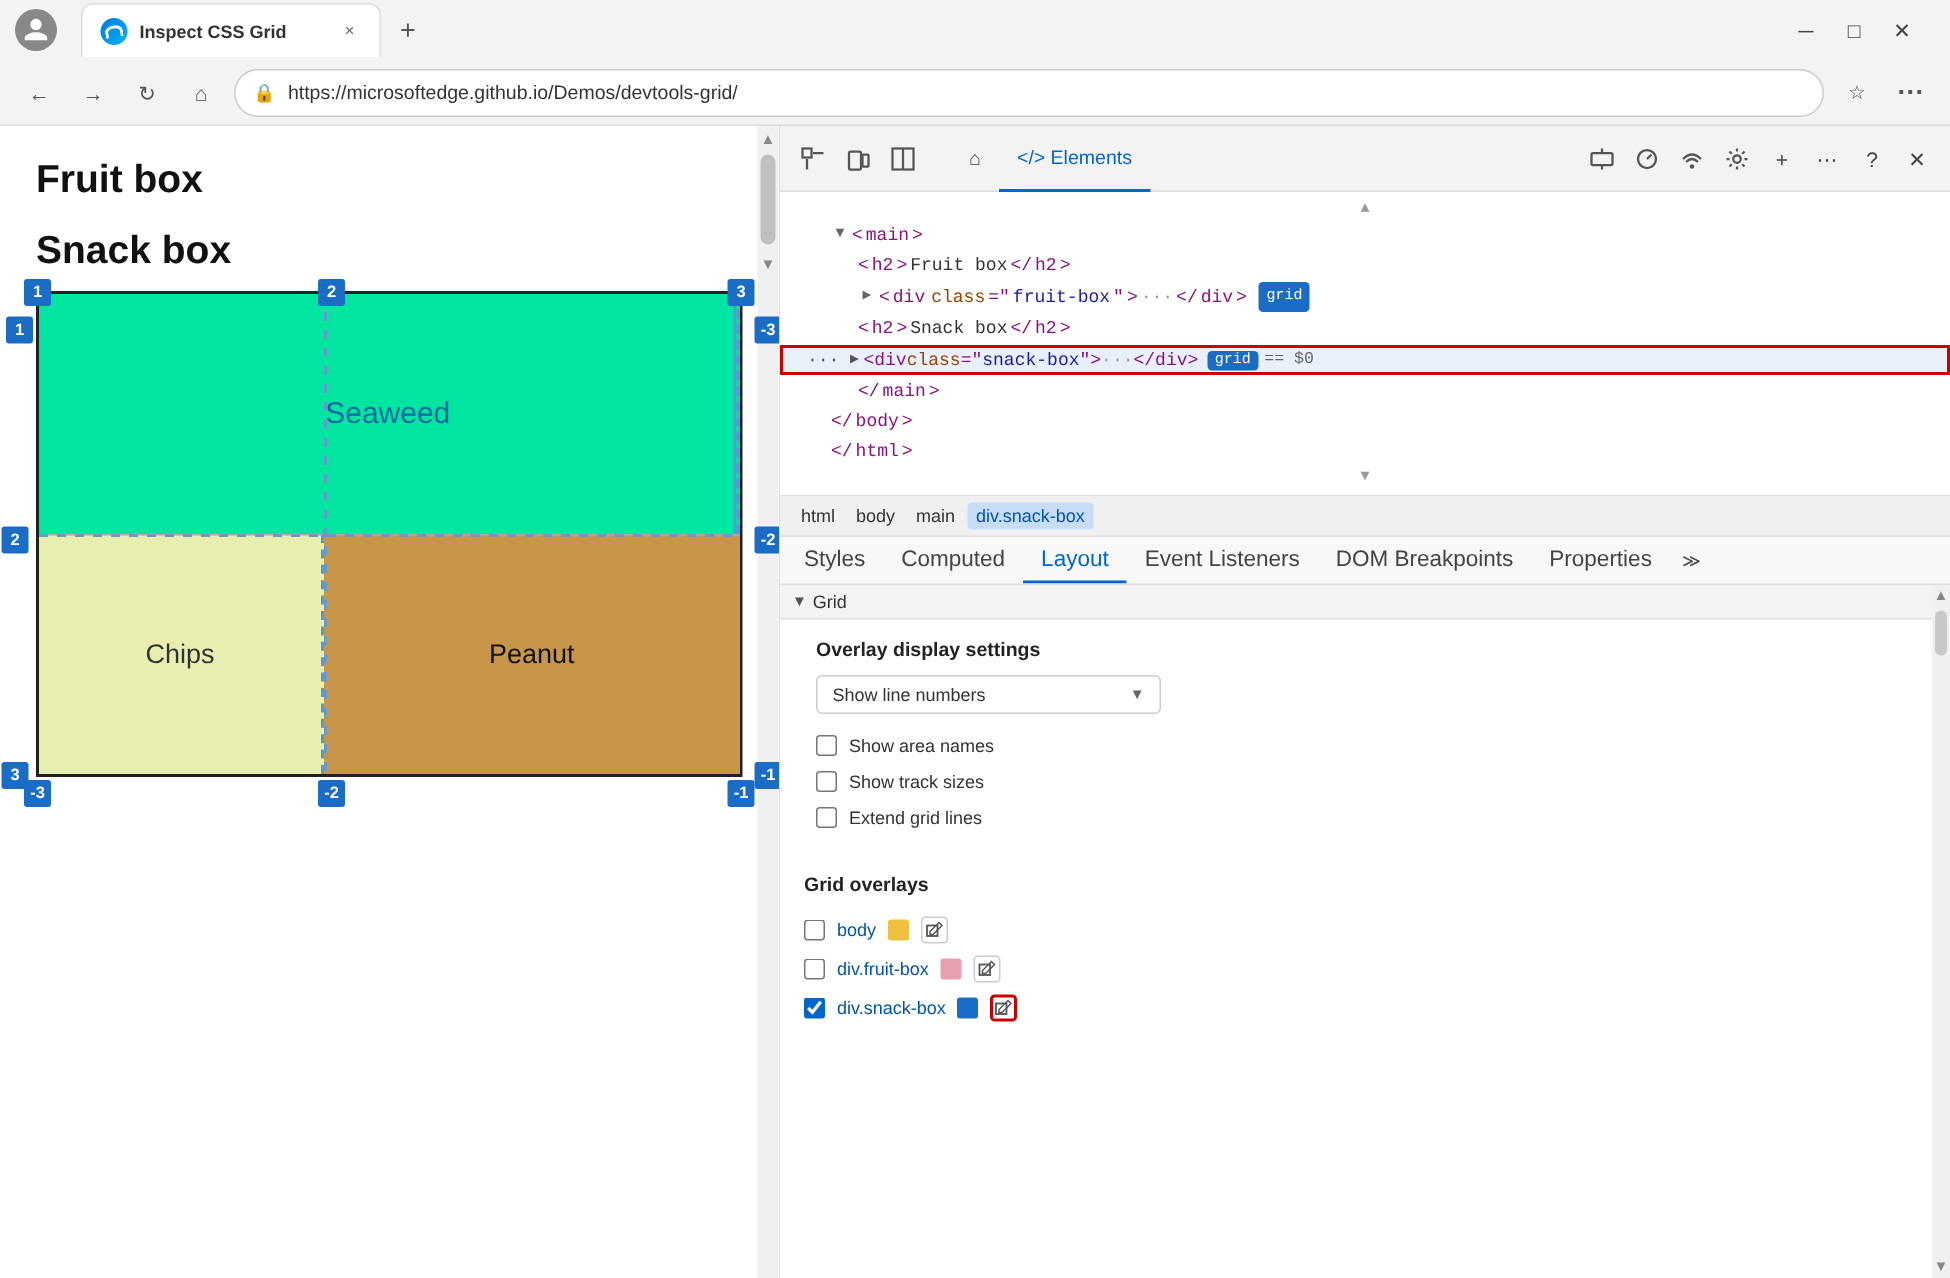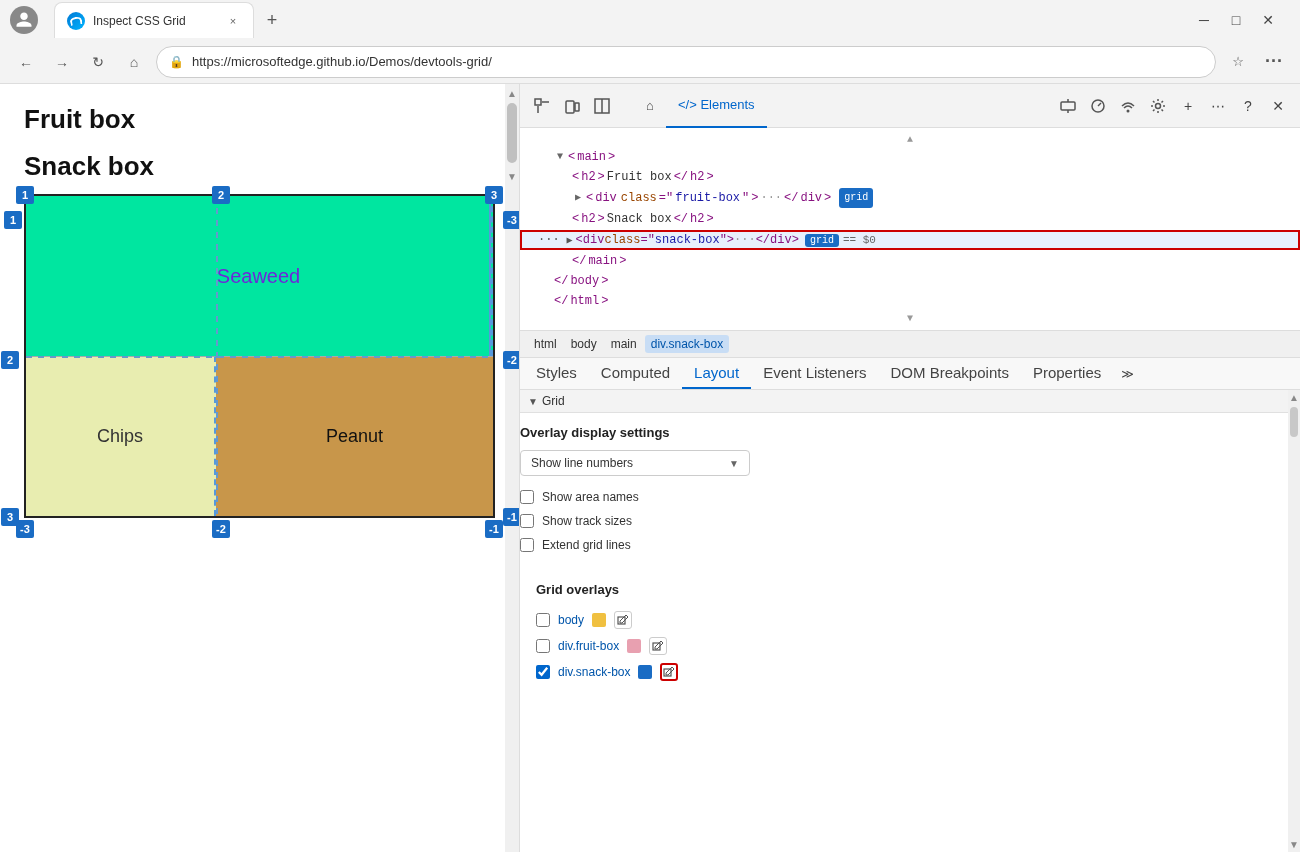--- a/index.html
+++ b/index.html
@@ -7,21 +7,21 @@
 
     
     .browser-chrome { width: 1300px; height: 852px; display: flex; flex-direction: column; background: #f3f3f3; }
 
     .title-bar { height: 40px; background: #f3f3f3; display: flex; align-items: center; padding: 0 10px; gap: 8px; }
     .avatar { width: 28px; height: 28px; border-radius: 50%; background: #888; display: flex; align-items: center; justify-content: center; }
     .avatar svg { width: 18px; height: 18px; fill: #fff; }
 
     .tab-bar { display: flex; align-items: stretch; height: 36px; background: #f3f3f3; padding: 0 8px; gap: 0; }
     .tab { display: flex; align-items: center; gap: 8px; background: #fff; border-radius: 8px 8px 0 0; padding: 0 12px; min-width: 200px; max-width: 240px; height: 36px; border: 1px solid #ddd; border-bottom: none; position: relative; }
-    .tab-title { font-size: 12px; color: #333; flex: 1; white-space: nowrap; overflow: hidden; text-overflow: ellipsis; }
+    .tab-title { font-size: 12px; color: #333; flex: 1; white-space: nowrap; overflow: hidden; text-overflow: ellipsis; font-weight: bold; }
     .tab-close { width: 16px; height: 16px; border-radius: 50%; display: flex; align-items: center; justify-content: center; cursor: pointer; font-size: 11px; color: #666; }
     .tab-new { display: flex; align-items: center; justify-content: center; width: 28px; height: 28px; border-radius: 50%; font-size: 18px; color: #555; cursor: pointer; margin-left: 4px; align-self: center; }
 
     .nav-bar { height: 44px; background: #f3f3f3; display: flex; align-items: center; padding: 0 12px; gap: 8px; border-bottom: 1px solid #ddd; }
     .nav-btn { width: 28px; height: 28px; border-radius: 50%; display: flex; align-items: center; justify-content: center; cursor: pointer; color: #555; font-size: 14px; }
     .address-bar { flex: 1; height: 32px; border-radius: 16px; background: #fff; border: 1px solid #ccc; display: flex; align-items: center; padding: 0 12px; gap: 8px; }
     .address-bar input { border: none; outline: none; flex: 1; font-size: 13px; color: #333; background: transparent; }
     .address-icon { color: #555; font-size: 12px; }
     .fav-btn { width: 28px; height: 28px; display: flex; align-items: center; justify-content: center; cursor: pointer; color: #555; }
     .more-btn { width: 28px; height: 28px; display: flex; align-items: center; justify-content: center; cursor: pointer; color: #555; font-size: 18px; font-weight: bold; }
@@ -40,21 +40,21 @@
     .fruit-kiwi { background: #7ddc5a; flex: 0 0 140px; height: 100px; display: flex; align-items: center; justify-content: center; color: #111; font-size: 18px; font-weight: 500; }
     .fruit-mango { background: #ffee00; flex: 1; height: 100px; display: flex; align-items: center; justify-content: center; color: #111; font-size: 18px; font-weight: 500; }
     .fruit-orange { background: #f5a000; width: 100%; height: 100px; display: flex; align-items: center; justify-content: center; color: #111; font-size: 20px; font-weight: 500; }
 
     .snack-title { font-size: 26px; font-weight: 700; color: #111; margin-bottom: 12px; margin-top: 8px; }
 
     
     .snack-box-wrapper { position: relative; border: 2px solid #222; }
     .grid-label { position: absolute; font-size: 11px; font-weight: 700; color: #fff; background: #1a6cc4; width: 18px; height: 18px; display: flex; align-items: center; justify-content: center; border-radius: 2px; z-index: 10; }
     .snack-grid { display: grid; grid-template-columns: 190px 1fr; grid-template-rows: 160px 160px; position: relative; }
-    .snack-seaweed { background: #00e6a0; grid-column: 1 / 3; grid-row: 1; display: flex; align-items: center; justify-content: center; font-size: 20px; font-weight: 500; color: #6d28d9; border-right: 2px dashed #5599dd; position: relative; }
+    .snack-seaweed { background: #00e6a0; grid-column: 1 / 3; grid-row: 1; display: flex; align-items: center; justify-content: center; font-size: 20px; font-weight: 500; color: #0369a1; border-right: 2px dashed #5599dd; position: relative; }
     .snack-seaweed::after { content: ''; position: absolute; right: 0; top: 0; bottom: 0; width: 2px; background: #5599dd; }
     .snack-chips { background: #e8edb0; display: flex; align-items: center; justify-content: center; font-size: 18px; font-weight: 400; color: #333; border-right: 2px dashed #5599dd; border-top: 1px solid #aaa; }
     .snack-peanut { background: #c8964a; display: flex; align-items: center; justify-content: center; font-size: 18px; font-weight: 500; color: #111; border-top: 1px solid #aaa; }
 
     
     .dashed-h { position: absolute; left: 0; right: 0; height: 2px; background: repeating-linear-gradient(90deg, #6699cc 0, #6699cc 6px, transparent 6px, transparent 12px); z-index: 5; }
     .dashed-v { position: absolute; top: 0; bottom: 0; width: 2px; background: repeating-linear-gradient(180deg, #6699cc 0, #6699cc 6px, transparent 6px, transparent 12px); z-index: 5; }
 
     
     .devtools-panel { flex: 1; display: flex; flex-direction: column; background: #fff; overflow: hidden; }
@@ -89,21 +89,21 @@
     .dtt { padding: 6px 12px; cursor: pointer; font-size: 15px; color: #444; border-bottom: 2px solid transparent; white-space: nowrap; }
     .dtt.active { color: #0066cc; border-bottom-color: #0066cc; }
     .dtt-more { padding: 6px 8px; cursor: pointer; color: #444; font-size: 12px; }
 
     
     .panel-content { flex: 1; overflow-y: auto; padding: 0; position: relative; }
     .grid-section-header { display: flex; align-items: center; padding: 4px 8px; background: #f3f3f3; border-bottom: 1px solid #e0e0e0; cursor: pointer; }
     .grid-section-header span { font-size: 12px; color: #333; font-weight: 500; }
     .grid-section-header .arrow { font-size: 10px; margin-right: 4px; color: #555; }
 
-    .settings-group { padding: 12px 0; }
+    .settings-group { padding: 12px 24px; }
     .settings-label { font-size: 13px; font-weight: 600; color: #222; margin-bottom: 10px; }
 
     .dropdown-btn { display: flex; align-items: center; gap: 8px; border: 1px solid #ccc; border-radius: 4px; padding: 5px 10px; background: #fff; cursor: pointer; font-size: 12px; color: #333; width: 230px; margin-bottom: 14px; }
     .dropdown-arrow { font-size: 10px; color: #666; margin-left: auto; }
 
     .checkbox-row { display: flex; align-items: center; gap: 8px; margin-bottom: 10px; cursor: pointer; }
     .checkbox-row input[type="checkbox"] { width: 14px; height: 14px; cursor: pointer; accent-color: #0066cc; }
     .checkbox-label { font-size: 12px; color: #333; }
 
     .grid-overlays-label { font-size: 13px; font-weight: 600; color: #222; margin-top: 8px; margin-bottom: 10px; padding: 0 16px; }

